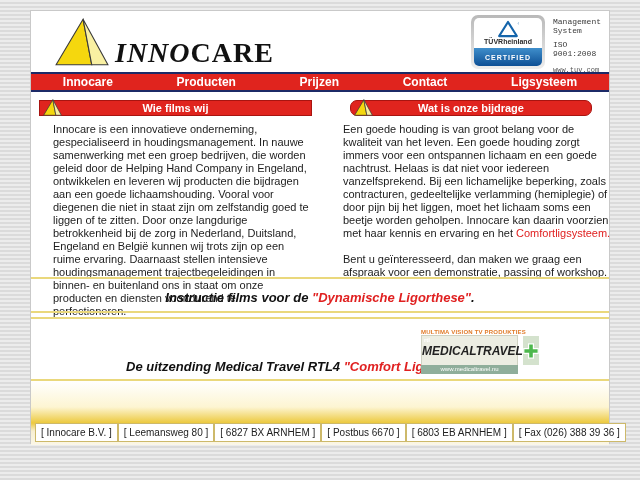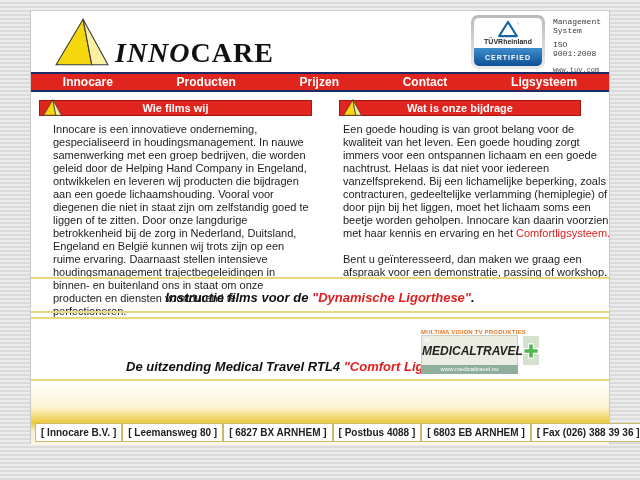--- a/index.html
+++ b/index.html
@@ -34,21 +34,21 @@
   
   .nav { position:absolute; left:0; top:61px; width:100%; height:20px;
          background:#e0241e; border-top:2px solid #1c2a67; border-bottom:2px solid #1c2a67;
          display:flex; justify-content:space-around; align-items:center; }
   .nav a { color:#fff; font-size:12px; font-weight:bold; text-decoration:none; cursor:pointer; }
   
   .colhead { position:absolute; top:89px; height:16px; background:#e0241e;
              border:1px solid #a81410; color:#fff; font-size:11px; font-weight:bold;
              text-align:center; line-height:14px; }
   .colhead.left { left:8px; width:273px; }
-  .colhead.right { left:308px; width:242px; }
+  .colhead.right { left:319px; width:242px;border-radius:7px; }
   .mini-pyr { position:absolute; left:3px; top:-2px; width:19px; height:17px; }
   
   .coltext { position:absolute; top:112px; font-size:11px; line-height:13px; color:#1c1c1c; }
   .coltext.left { left:22px; width:259px; }
   .coltext.right { left:312px; width:269px; }
   .coltext p + p { margin-top:13px; }
   .redlink { color:#e02020; cursor:pointer; }
   
   .sep { position:absolute; left:0; width:100%; height:2px; background:#ead87c; }
   .sep1 { top:266px; } .sep2a { top:300px; } .sep2b { top:306px; } .sep3 { top:368px; }
@@ -71,21 +71,21 @@
              font-size:12px; font-weight:bold; font-style:italic; color:#222; white-space:nowrap; }
   .mt-cross { width:20px; display:flex; align-items:center; justify-content:center; background:#d4e2cd; }
   .mt-url { height:9px; background:#8fae9b; color:#fff; font-size:6px; text-align:center;
             line-height:9px; }
   
   .footer-zone { position:absolute; left:0; top:370px; width:100%; height:64px;
                  background:linear-gradient(180deg,#ffffff 0px,#fdf5d2 26px,#ecc93e 42px,#f7efd2 50px,#fbf7e8 100%); }
   .footer-row { position:absolute; left:4px; right:4px; bottom:3px;
                 display:flex; justify-content:space-between; }
   .footer-box { background:#fff; border:1px solid #cdb96a; font-size:10px; color:#222;
-                padding:3px 5px; white-space:nowrap;font-weight:bold; }
+                padding:3px 5px; white-space:nowrap; }
 </style>
 </head>
 <body>
 
 <div class="stage">
   <div class="page">
 
     <svg class="logo-pyramid" viewBox="0 0 100 92" xmlns="http://www.w3.org/2000/svg">
       <polygon points="2,88 52,4 68,88" fill="#f5d70e" stroke="#3a3a3a" stroke-width="2"></polygon>
       <polygon points="52,4 68,88 98,88" fill="#f9f0a2" stroke="#3a3a3a" stroke-width="2"></polygon>
@@ -167,20 +167,20 @@
       <div class="mt-url">www.medicaltravel.nu</div>
     </div>
 
     <div class="sep sep3"></div>
 
     <div class="footer-zone">
       <div class="footer-row">
         <span class="footer-box">[ Innocare B.V. ]</span>
         <span class="footer-box">[ Leemansweg 80 ]</span>
         <span class="footer-box">[ 6827 BX ARNHEM ]</span>
-        <span class="footer-box">[ Postbus 4088 ]</span>
+        <span class="footer-box">[ Postbus 6670 ]</span>
         <span class="footer-box">[ 6803 EB ARNHEM ]</span>
         <span class="footer-box">[ Fax (026) 388 39 36 ]</span>
       </div>
     </div>
 
   </div>
 </div>
 
 </body></html>

